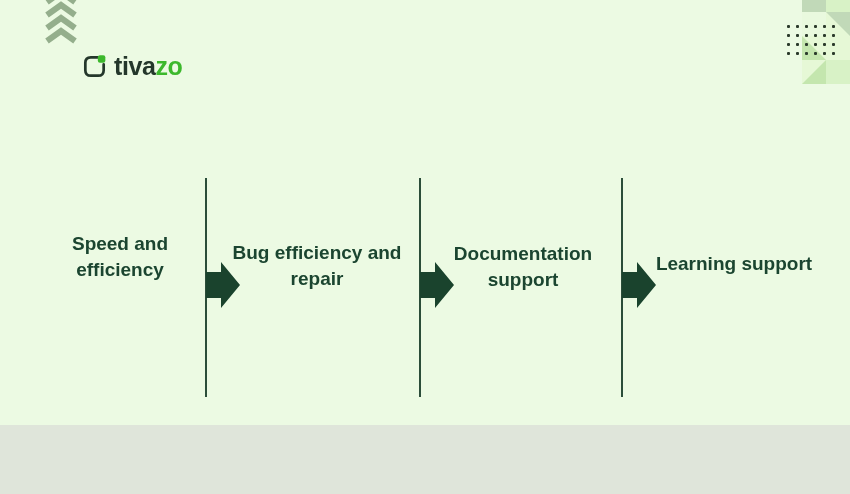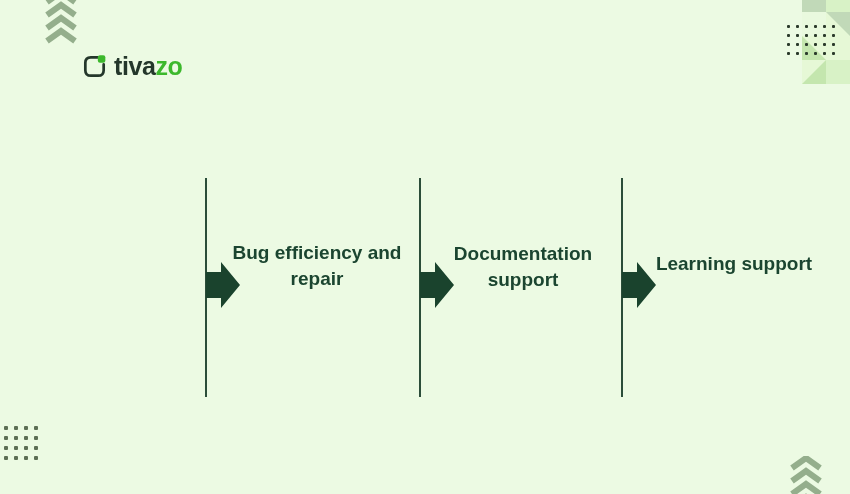--- a/index.html
+++ b/index.html
@@ -1,18 +1,18 @@
 <!DOCTYPE html>
 <html><head>
 <meta charset="utf-8">
 <style>
   html,body{margin:0;padding:0;}
   body{font-family:"Liberation Sans","DejaVu Sans",sans-serif;background:#dfe5da;}
   .canvas{
-    position:relative;width:850px;height:494px;margin:0 auto;
+    position:relative;width:850px;height:425px;margin:0 auto;
     overflow:hidden;background:#ecfae3;
   }
   
   .logo{position:absolute;left:82px;top:52px;display:flex;align-items:center;gap:7px;}
   .logo .brand{font-size:25px;font-weight:bold;letter-spacing:-0.4px;line-height:28px;}
   .brand-prefix{color:#24372b;}
   .brand-suffix{color:#3cb82c;}
   .title{
     position:absolute;left:422px;top:55px;transform:translateX(-50%);
     width:430px;text-align:center;white-space:pre-line;
@@ -127,20 +127,22 @@
     <svg width="25" height="25" viewBox="0 0 24 24">
       <path d="M15 3.2 H8.5 Q3.2 3.2 3.2 8.5 V15.5 Q3.2 20.8 8.5 20.8 H15.5 Q20.8 20.8 20.8 15.5 V10" fill="none" stroke="#24372b" stroke-width="2.6" stroke-linecap="round"></path>
       <rect x="15.2" y="1.2" width="7.2" height="7.2" rx="2" fill="#3cb82c"></rect>
     </svg>
     <div class="brand">
       <span class="brand-prefix">tiva</span><span class="brand-suffix">zo</span>
     </div>
   </div>
 
 
+  <div class="flow-label item-0">Speed and
+efficiency</div>
   <div class="flow-label item-1">Bug efficiency and
 repair</div>
   <div class="flow-label item-3">Learning support</div>
   <div class="flow-label item-2">Documentation
 support</div>
 
   <div class="divider d-0" style="background: rgb(43, 77, 57);"></div>
   <div class="divider d-1" style="background: rgb(43, 77, 57);"></div>
   <div class="divider d-2" style="background: rgb(43, 77, 57);"></div>
 

